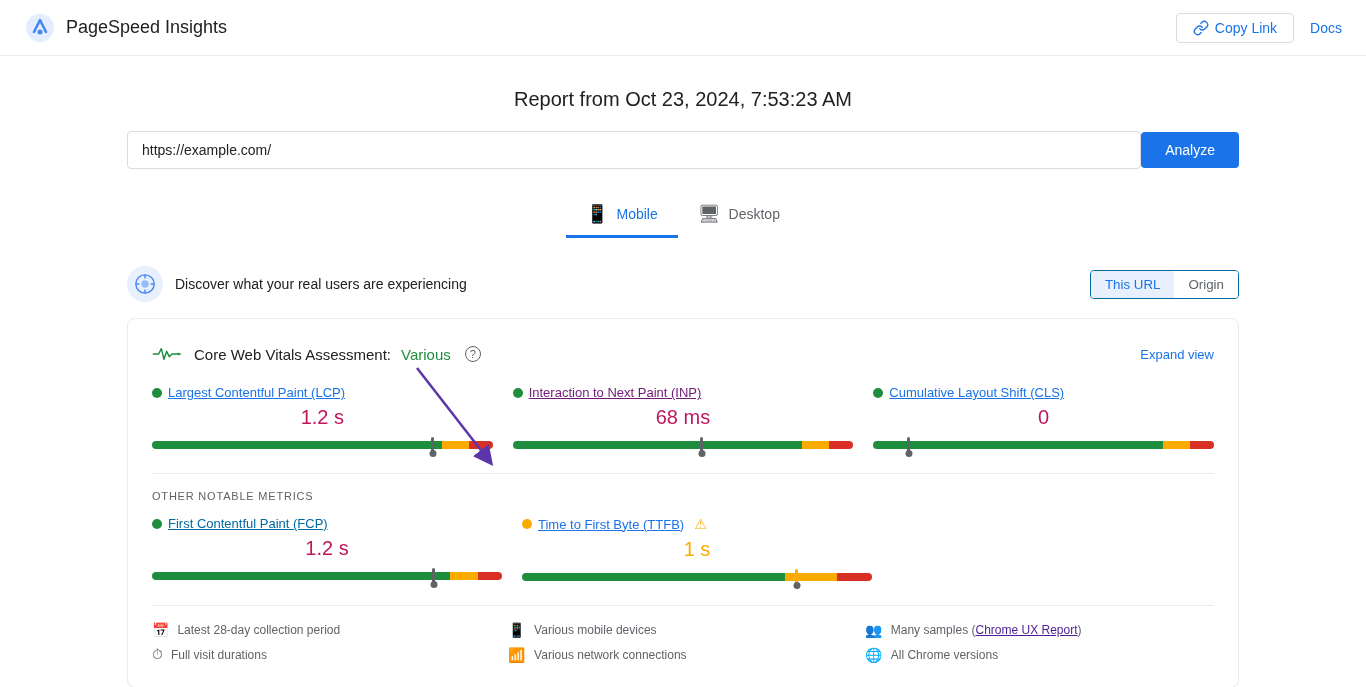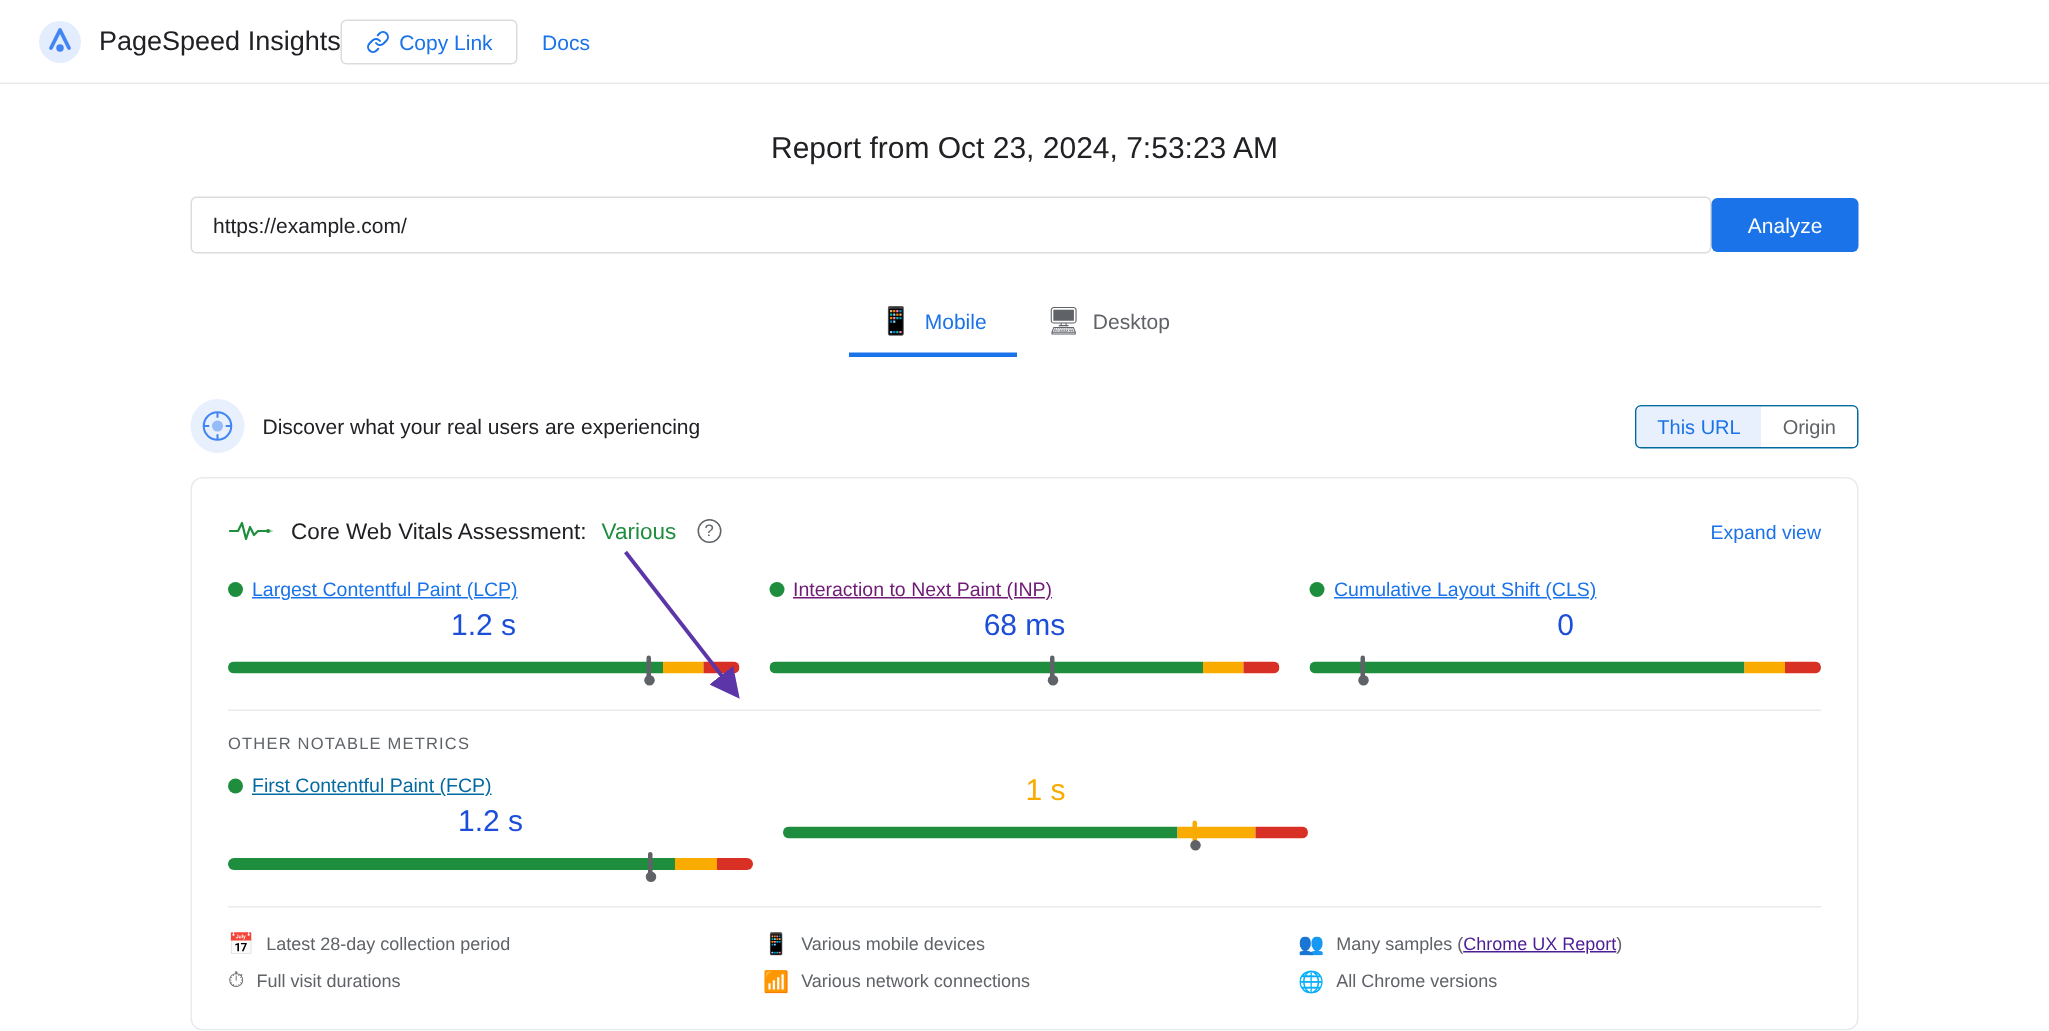--- a/index.html
+++ b/index.html
@@ -2,20 +2,21 @@
 <html><head>
   <meta charset="utf-8">
   <style>
     * { box-sizing: border-box; margin: 0; padding: 0; }
     body { font-family: 'Google Sans', Arial, sans-serif; background: #fff; color: #202124; font-size: 14px; }
 
     
     .header {
       display: flex;
       align-items: center;
+      justify-content: space-between;
       padding: 0 24px;
       height: 56px;
       border-bottom: 1px solid #e8eaed;
     }
     .header-left {
       display: flex;
       align-items: center;
       gap: 10px;
     }
     .logo-icon {
@@ -223,21 +224,21 @@
       width: 10px;
       height: 10px;
       border-radius: 50%;
       display: inline-block;
       flex-shrink: 0;
     }
     .dot-green { background: #1e8e3e; }
     .dot-yellow { background: #f9ab00; }
     .metric-value {
       font-size: 20px;
-      color: #1d4ed8;
+      color: #be185d;
       text-align: center;
       margin-bottom: 8px;
       font-weight: 400;
     }
     .metric-value.yellow { color: #f9ab00; }
 
     
     .progress-bar-container {
       position: relative;
       height: 8px;
@@ -506,20 +507,25 @@
             <div class="progress-bar-bg">
               <div class="pb-green" style="width:85%"></div>
               <div class="pb-yellow" style="width:8%"></div>
               <div class="pb-red" style="width:7%"></div>
             </div>
             <div class="progress-indicator" style="left:80%"></div>
           </div>
         </div>
 
         <div class="metric-item">
+          <div class="metric-label">
+            <span class="metric-dot dot-yellow"></span>
+            <a style="color:#1a73e8; text-decoration:underline; font-size:13px;">Time to First Byte (TTFB)</a>
+            <span style="color:#f9ab00; font-size:14px; margin-left:4px;">⚠</span>
+          </div>
           <div class="metric-value yellow">1 s</div>
           <div class="progress-bar-container">
             <div class="progress-bar-bg">
               <div class="pb-green" style="width:75%"></div>
               <div class="pb-yellow" style="width:15%"></div>
               <div class="pb-red" style="width:10%"></div>
             </div>
             <div class="progress-indicator" style="left:78%; background:#f9ab00;"></div>
           </div>
         </div>

